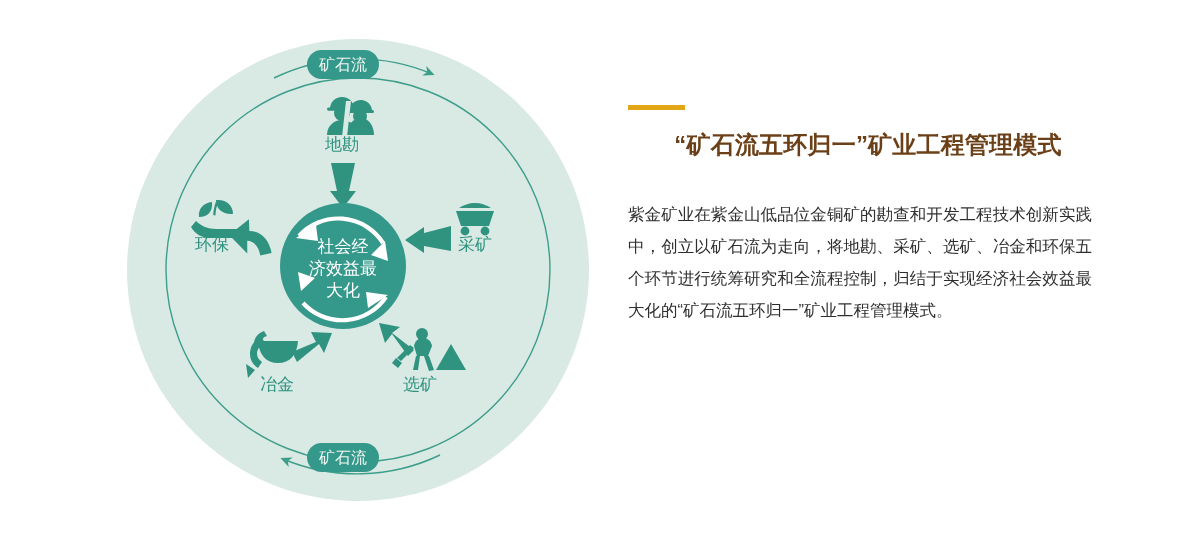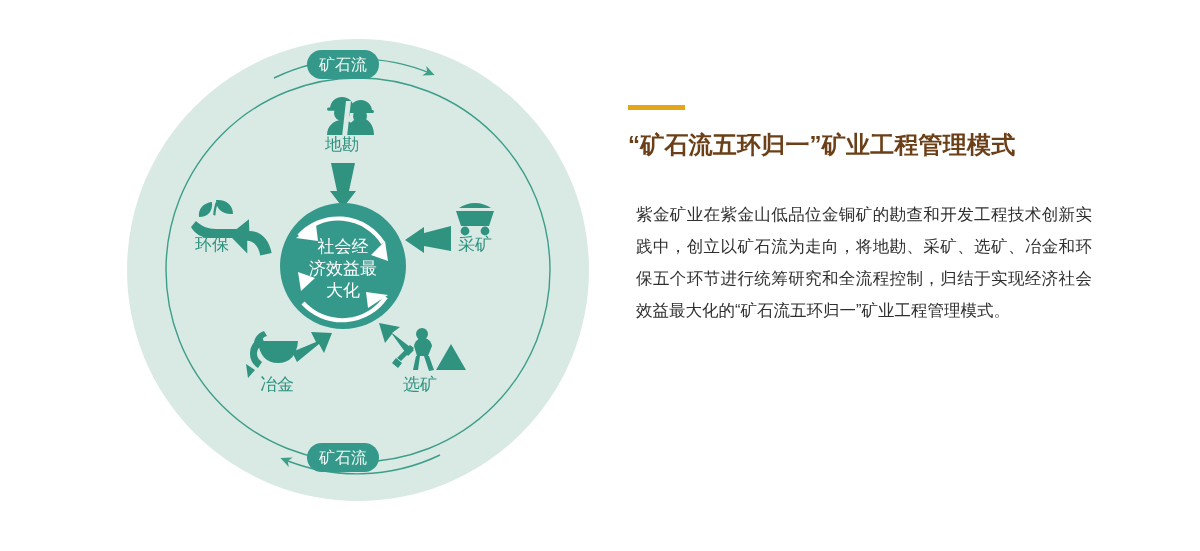--- a/index.html
+++ b/index.html
@@ -75,29 +75,30 @@
     top: 128px;
     width: 480px;
     margin: 0;
     font-family: "Liberation Sans", "DejaVu Sans", sans-serif;
     font-size: 24px;
     font-weight: bold;
     color: #6b3f17;
     letter-spacing: 0.2px;
     line-height: 34px;
     white-space: nowrap;
+    text-align: center;
   }
   #body-copy {
     position: absolute;
     left: 0;
     top: 198px;
     width: 464px;
   }
   .para {
-    margin: 0 0 24px 8px;
+    margin: 0 0 24px 0;
     font-family: "Liberation Sans", "DejaVu Sans", sans-serif;
     font-size: 16.5px;
     line-height: 32px;
     color: #2f2f2f;
     text-align: justify;
     text-justify: inter-ideograph;
   }
   .para:last-child { margin-bottom: 0; }
 </style>
 </head>

